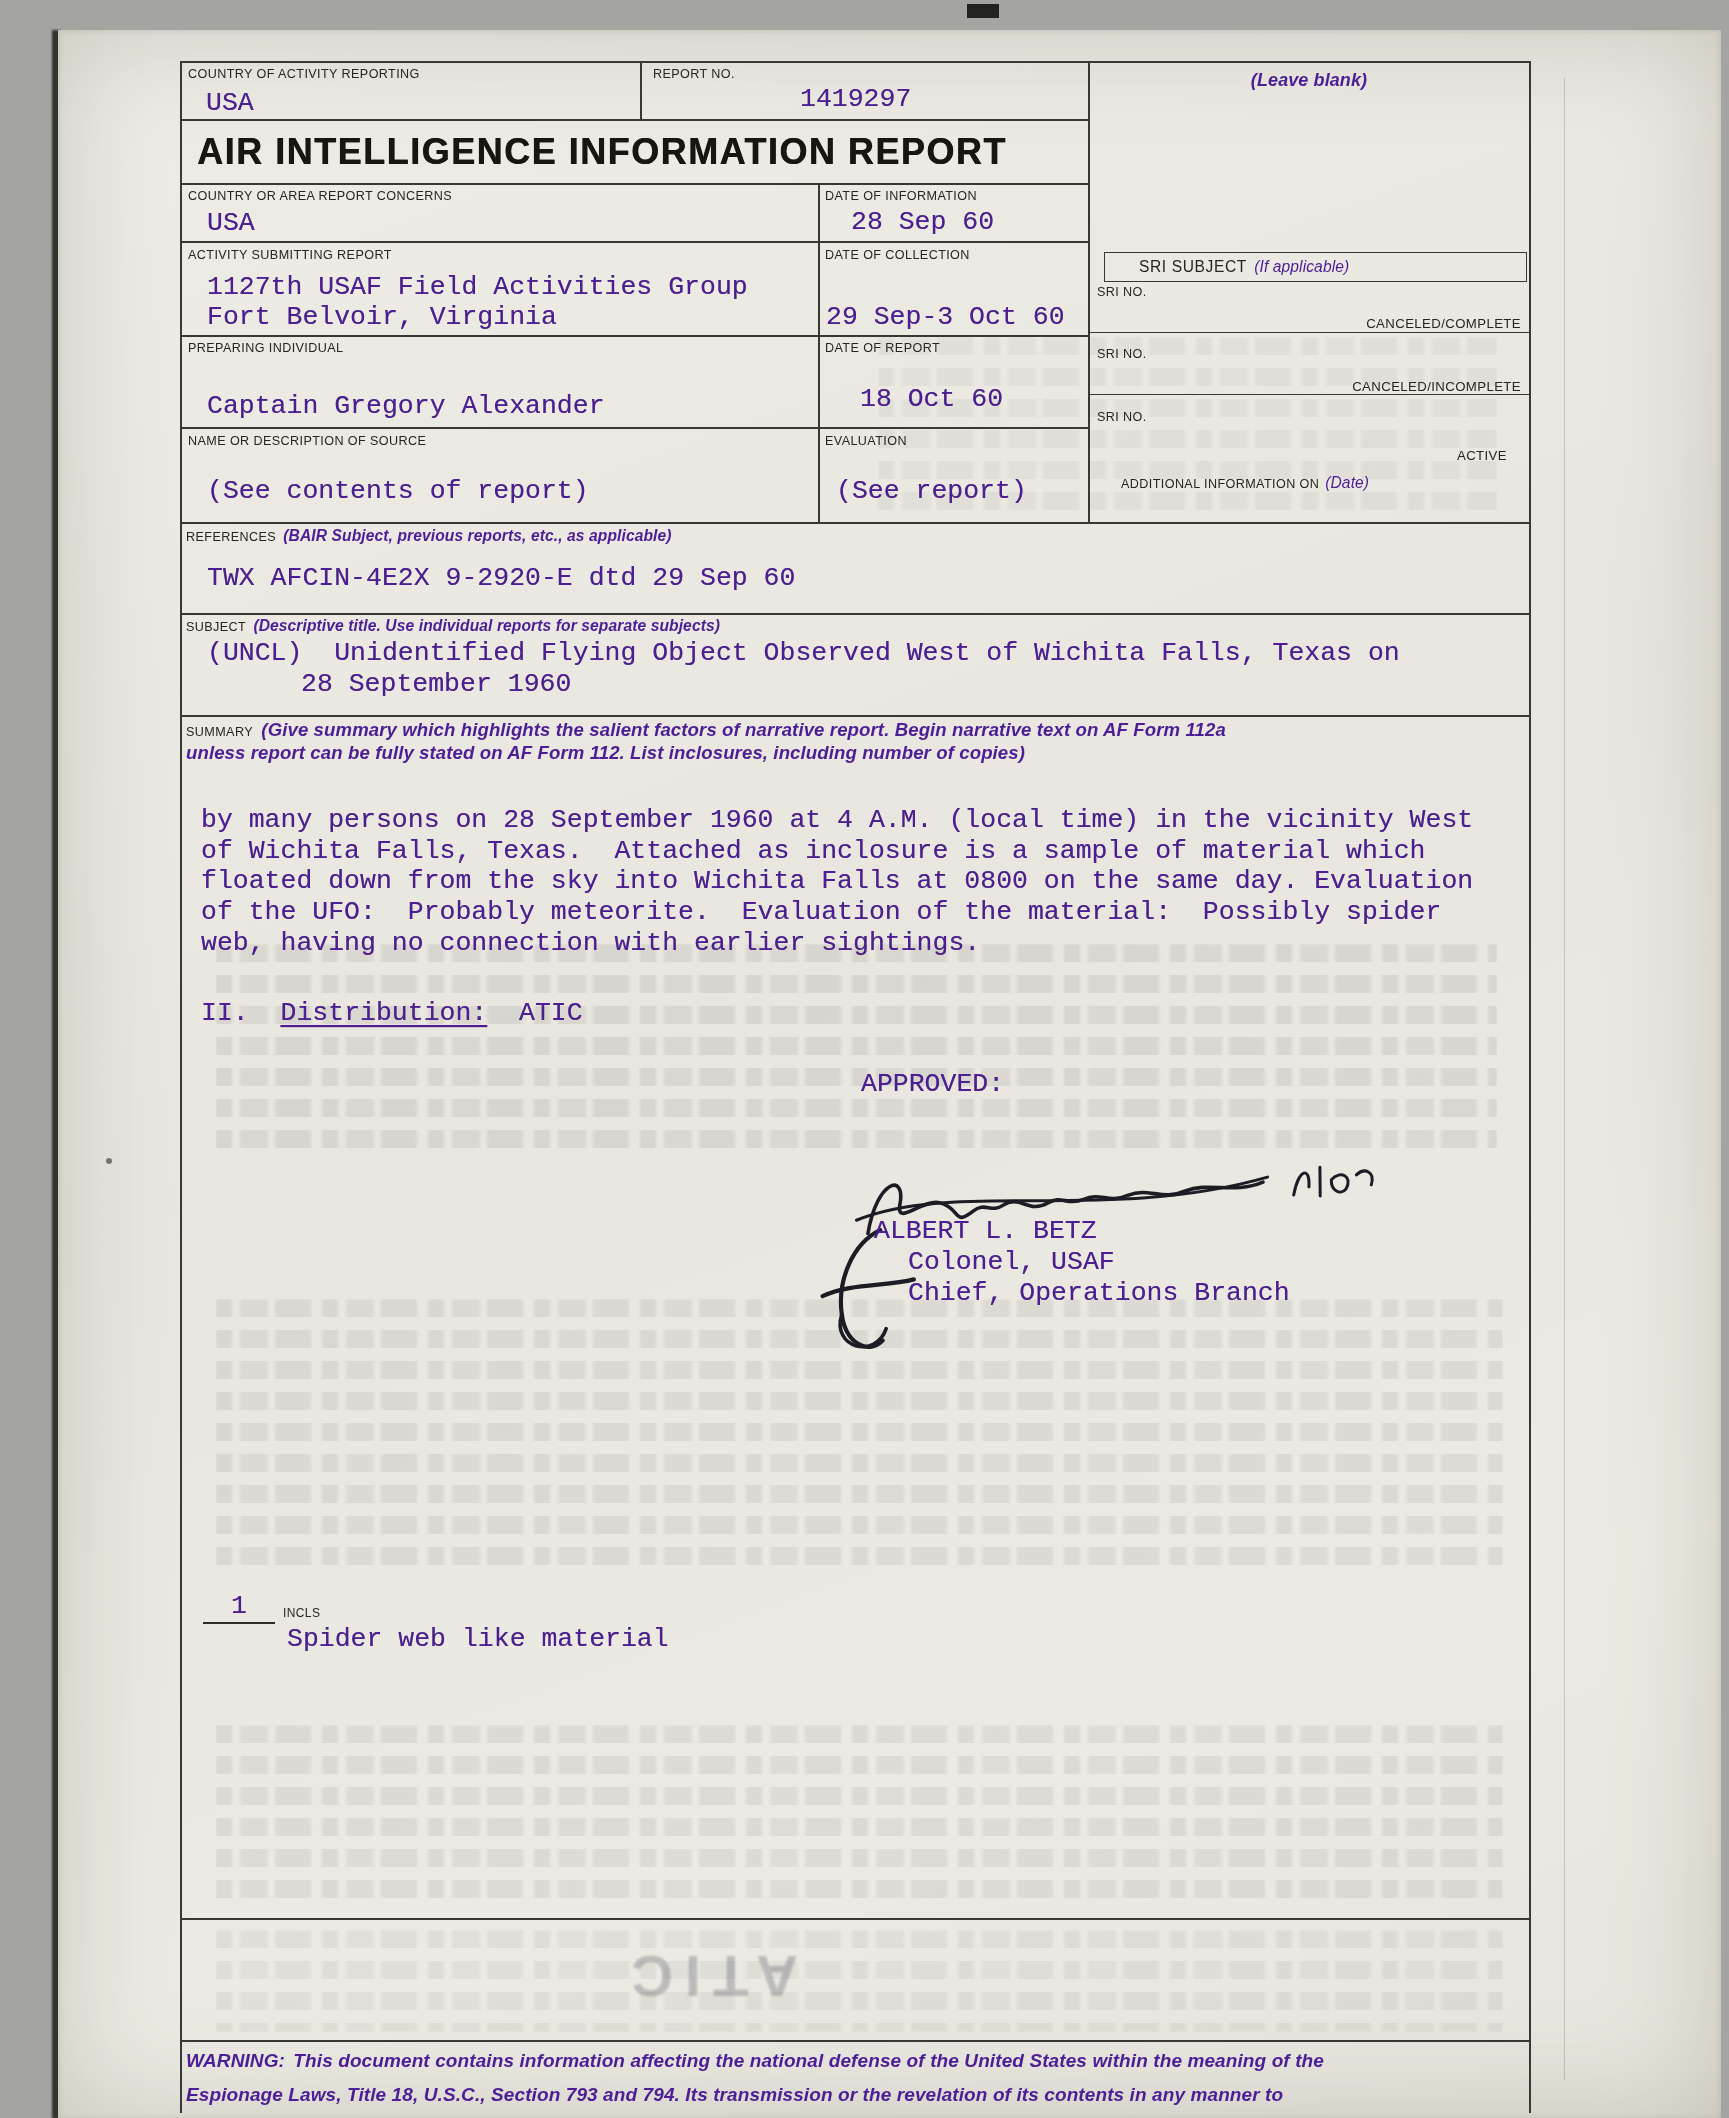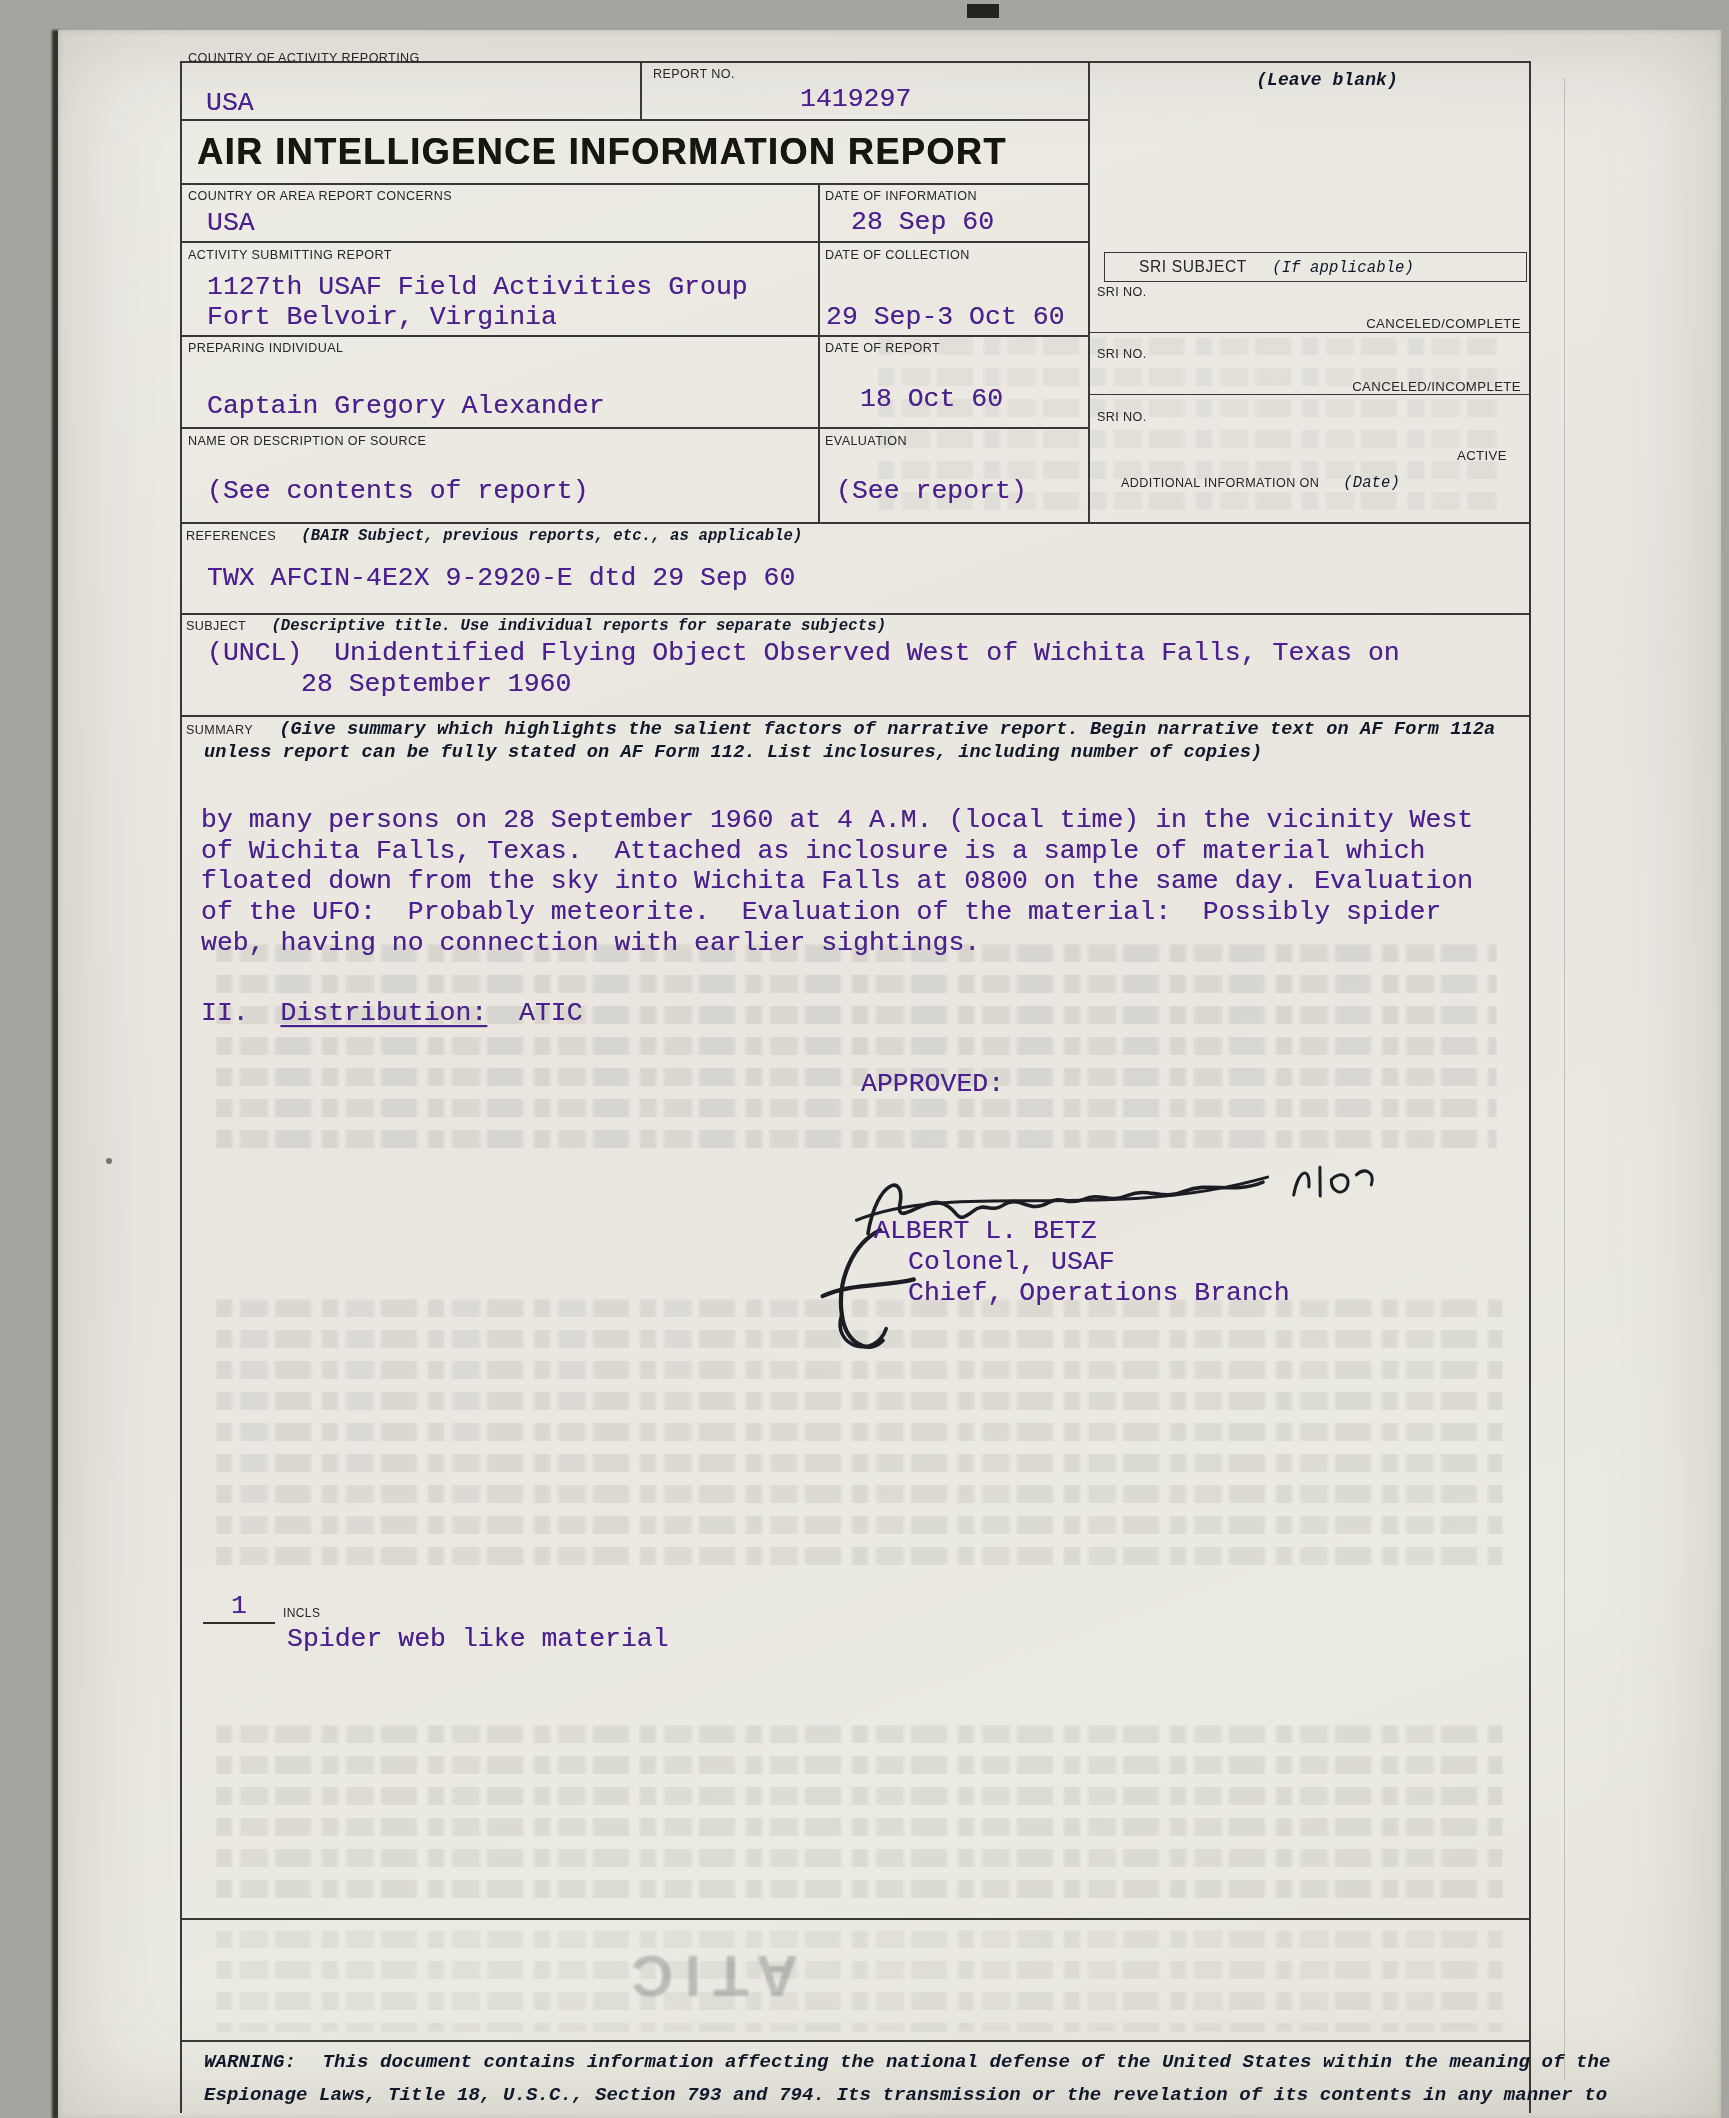--- a/index.html
+++ b/index.html
@@ -10,21 +10,21 @@
          box-shadow:inset 0 0 108px rgba(110,105,88,.28), inset 0 0 6px rgba(80,75,60,.18);}
   .scan-edge{position:absolute;left:52px;top:30px;width:7.8px;height:2089px;background:#33332f;filter:blur(1.3px);}
   .fold-line{position:absolute;left:1564px;top:78px;width:1.2px;height:2002px;background:rgba(55,53,48,.22);}
   .artifact{position:absolute;background:#23231f;filter:blur(0.6px);}
   .stray-dot{position:absolute;width:6px;height:6px;border-radius:50%;background:#3a3a36;opacity:.65;}
 
   .hline,.vline{position:absolute;background:#3a3834;}
   .hline{height:1.8px;} .vline{width:1.8px;}
 
   .lbl{position:absolute;font-size:12.6px;letter-spacing:0.4px;color:#26251f;white-space:pre;}
-  .lbl .note, .note{font-family:Liberation Mono, monospace;font-style:italic;color:#0f172a;letter-spacing:0.1px;padding-left:18px;}
+  .lbl .note, .note{font-family:Liberation Sans, sans-serif;font-style:italic;color:#4c1d95;letter-spacing:0.1px;}
   .note-sm{font-size:15.6px;}
   .note-md{font-size:18px;}
   .typed{position:absolute;font-family:"Liberation Mono","DejaVu Sans Mono",monospace;font-size:26.5px;line-height:31px;
          color:#4c1d95;white-space:pre;text-shadow:0 0.3px 0.5px rgba(25,22,15,.5);}
   .title{position:absolute;font-weight:700;font-size:36px;letter-spacing:1.5px;color:#17160f;
          text-shadow:0.4px 0 0 #17160f; white-space:pre;}
   .u{text-decoration:underline;text-decoration-thickness:1.8px;text-underline-offset:4.8px;}
   .sri-box{position:absolute;border:1.8px solid #3a3834;display:flex;align-items:center;}
   .sri-head{font-size:15.6px;letter-spacing:0.6px;color:#26251f;white-space:pre;padding-left:34px;}
   .right-al{text-align:right;}
@@ -66,21 +66,21 @@
   <div class="hline" style="left:1088px;top:332px;width:442px;height:1.2px;"></div>
   <div class="hline" style="left:1088px;top:394px;width:442px;height:1.2px;"></div>
   <div class="hline" style="left:180px;top:1918px;width:1350px;"></div>
   <div class="hline" style="left:180px;top:2040px;width:1350px;"></div>
   <div class="vline" style="left:180px;top:61px;height:2052px;"></div>
   <div class="vline" style="left:1529px;top:61px;height:2052px;"></div>
   <div class="vline" style="left:640px;top:61px;height:58px;"></div>
   <div class="vline" style="left:1088px;top:61px;height:461px;"></div>
   <div class="vline" style="left:818px;top:183px;height:339px;"></div>
 
-  <div class="lbl" style="left:188px;top:51px;">COUNTRY OF ACTIVITY REPORTING</div>
+  <div class="lbl" style="left:188px;top:67px;">COUNTRY OF ACTIVITY REPORTING</div>
   <div class="typed" style="left:206px;top:88px;">USA</div>
   <div class="lbl" style="left:653px;top:67px;">REPORT NO.</div>
   <div class="typed" style="left:800px;top:84px;">1419297</div>
   <div class="lbl note note-md" style="left:1088px;top:70px;width:442px;text-align:center;font-weight:600;">(Leave blank)</div>
   <div class="title" style="left:197px;top:131px;">AIR INTELLIGENCE INFORMATION REPORT</div>
 
   <div class="lbl" style="left:188px;top:189px;">COUNTRY OR AREA REPORT CONCERNS</div>
   <div class="typed" style="left:207px;top:208px;">USA</div>
   <div class="lbl" style="left:825px;top:189px;">DATE OF INFORMATION</div>
   <div class="typed" style="left:851px;top:207px;">28 Sep 60</div>

